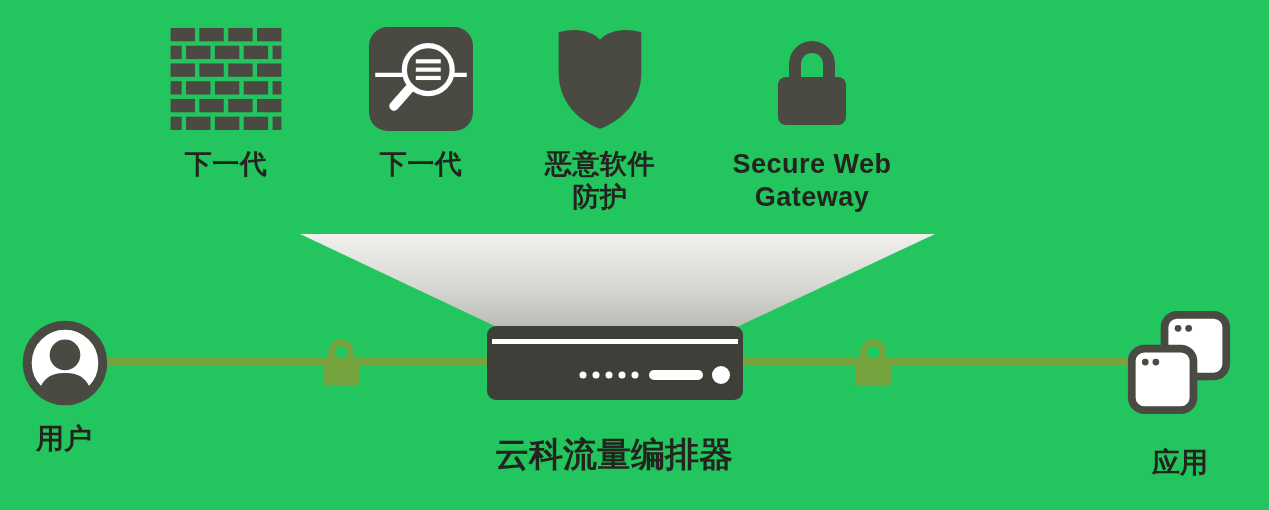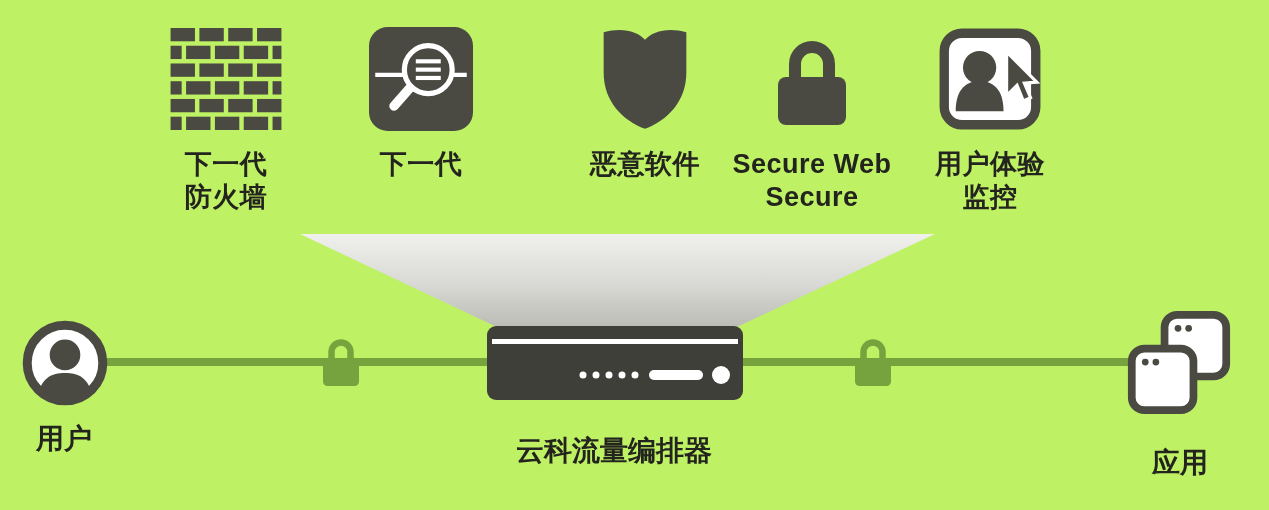--- a/index.html
+++ b/index.html
@@ -3,21 +3,21 @@
 <meta charset="utf-8">
 <style>
   * { margin: 0; padding: 0; box-sizing: border-box; }
   html, body { background: #ffffff; }
   body { font-family: "Liberation Sans", "DejaVu Sans", sans-serif; }
 
   .diagram {
     position: relative;
     width: 1269px;
     height: 510px;
-    background: #bef264;
+    background: #22c55e;
     overflow: hidden;
     text-decoration: underline;
   }
 
   
   .service {
     position: absolute;
     top: 22px;
     transform: translateX(-50%);
     width: 230px;
@@ -69,21 +69,21 @@
     font-weight: bold;
     color: #24241f;
     text-align: center;
     line-height: 1.1;
   }
   .orchestrator-label {
     position: absolute;
     left: 614px;
     top: 432px;
     transform: translateX(-50%);
-    font-size: 28px;
+    font-size: 34px;
     font-weight: bold;
     color: #24241f;
     white-space: nowrap;
   }
 </style>
 </head>
 <body>
 
 <div class="diagram">
 
@@ -120,79 +120,65 @@
           <rect x="0" y="80" width="10" height="12"></rect>
             <rect x="14" y="80" width="22" height="12"></rect>
             <rect x="40" y="80" width="22" height="12"></rect>
             <rect x="66" y="80" width="22" height="12"></rect>
             <rect x="92" y="80" width="8" height="12"></rect>
         </g>
       </svg>
     </div>
     <div class="svc-label">
       <span>下一代</span>
-      <span>防火墙</span>
     </div>
   </div>
 
   <div class="service" style="left:421px">
     <div class="svc-icon">
       <svg width="104" height="104" viewBox="0 0 100 100">
         <rect x="0" y="0" width="100" height="100" rx="18" fill="#4a4a43"></rect>
         <line x1="6" y1="46" x2="94" y2="46" stroke="#fff" stroke-width="4"></line>
         <circle cx="57" cy="41" r="23" fill="#4a4a43" stroke="#fff" stroke-width="5"></circle>
         <line x1="45" y1="33" x2="69" y2="33" stroke="#fff" stroke-width="4"></line>
         <line x1="45" y1="41" x2="69" y2="41" stroke="#fff" stroke-width="4"></line>
         <line x1="45" y1="49" x2="69" y2="49" stroke="#fff" stroke-width="4"></line>
         <line x1="39" y1="59" x2="24" y2="76" stroke="#fff" stroke-width="9" stroke-linecap="round"></line>
       </svg>
     </div>
     <div class="svc-label">
       <span>下一代</span>
     </div>
   </div>
 
-  <div class="service" style="left:645px">
+  <div class="service" style="left:600px">
     <div class="svc-icon">
       <svg width="106" height="106" viewBox="0 0 100 100">
         <path d="M50,13 C43,5 28,1 11,6 L11,44 C11,71 29,89 50,97 C71,89 89,71 89,44 L89,6 C72,1 57,5 50,13 Z" fill="#4a4a43"></path>
       </svg>
     </div>
     <div class="svc-label">
       <span>恶意软件</span>
+      <span>防护</span>
     </div>
   </div>
 
   <div class="service" style="left:812px">
     <div class="svc-icon">
       <svg width="100" height="106" viewBox="0 0 100 104">
         <path d="M33,50 V37 a17,17 0 0 1 34,0 V50" fill="none" stroke="#4a4a43" stroke-width="12"></path>
         <rect x="16" y="50" width="68" height="48" rx="8" fill="#4a4a43"></rect>
       </svg>
     </div>
     <div class="svc-label">
       <span>Secure Web</span>
-      <span>Secure</span>
-    </div>
-  </div>
-
-  <div class="service" style="left:990px">
-    <div class="svc-icon">
-      <svg width="104" height="104" viewBox="0 0 100 100">
-        <rect x="6" y="6" width="88" height="88" rx="17" fill="#ffffff" stroke="#4a4a43" stroke-width="9"></rect>
-        <circle cx="40" cy="39" r="16" fill="#4a4a43"></circle>
-        <path d="M17,81 C17,59 28,52 40,52 C52,52 63,59 63,81 Z" fill="#4a4a43"></path>
-        <path d="M66,24 L66,66 L76,56 L82,71 L89,68 L83,54 L95,53 Z" fill="#4a4a43" stroke="#ffffff" stroke-width="3"></path>
-      </svg>
-    </div>
-    <div class="svc-label">
-      <span>用户体验</span>
-      <span>监控</span>
-    </div>
-  </div>
+      <span>Gateway</span>
+    </div>
+  </div>
+
 
   <div class="art" style="left:20px; top:318px">
     <svg width="90" height="90" viewBox="0 0 100 100">
       <defs>
           <clipPath id="uc">
             <circle cx="50" cy="50" r="39"></circle>
           </clipPath>
         </defs>
       <circle cx="50" cy="50" r="42" fill="#ffffff" stroke="#4a4a43" stroke-width="10"></circle>
       <g clip-path="url(#uc)" fill="#4a4a43">

